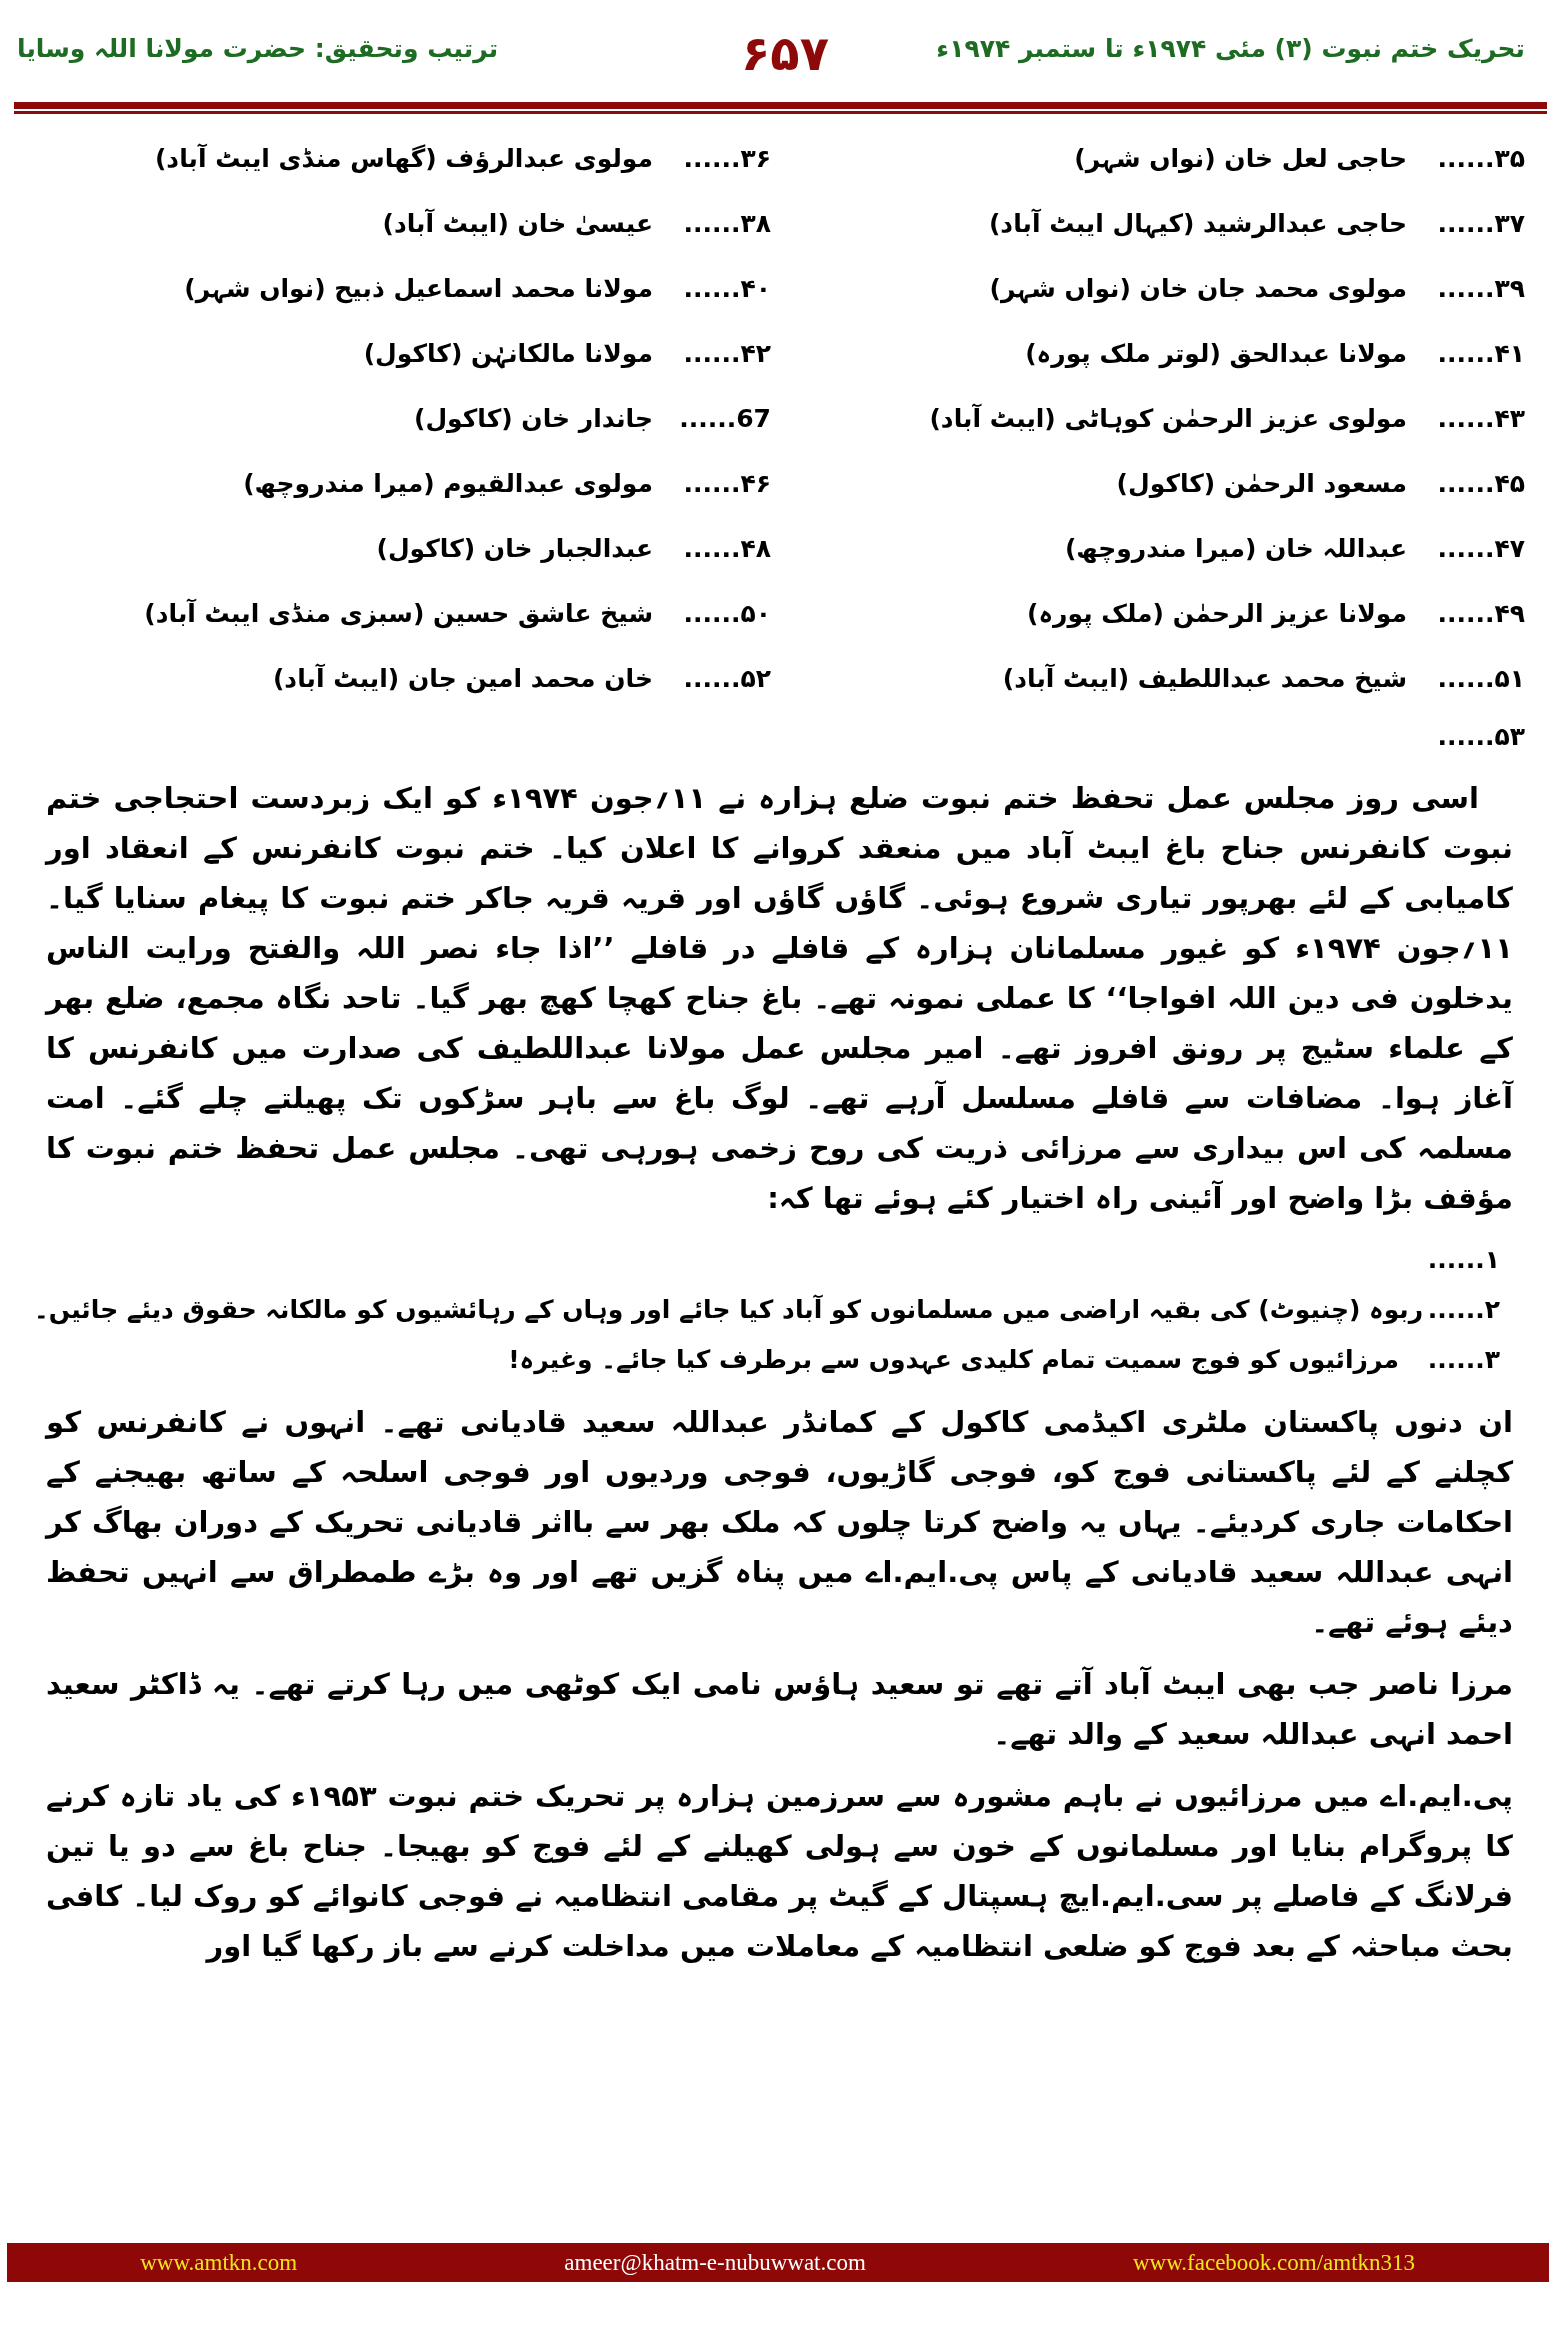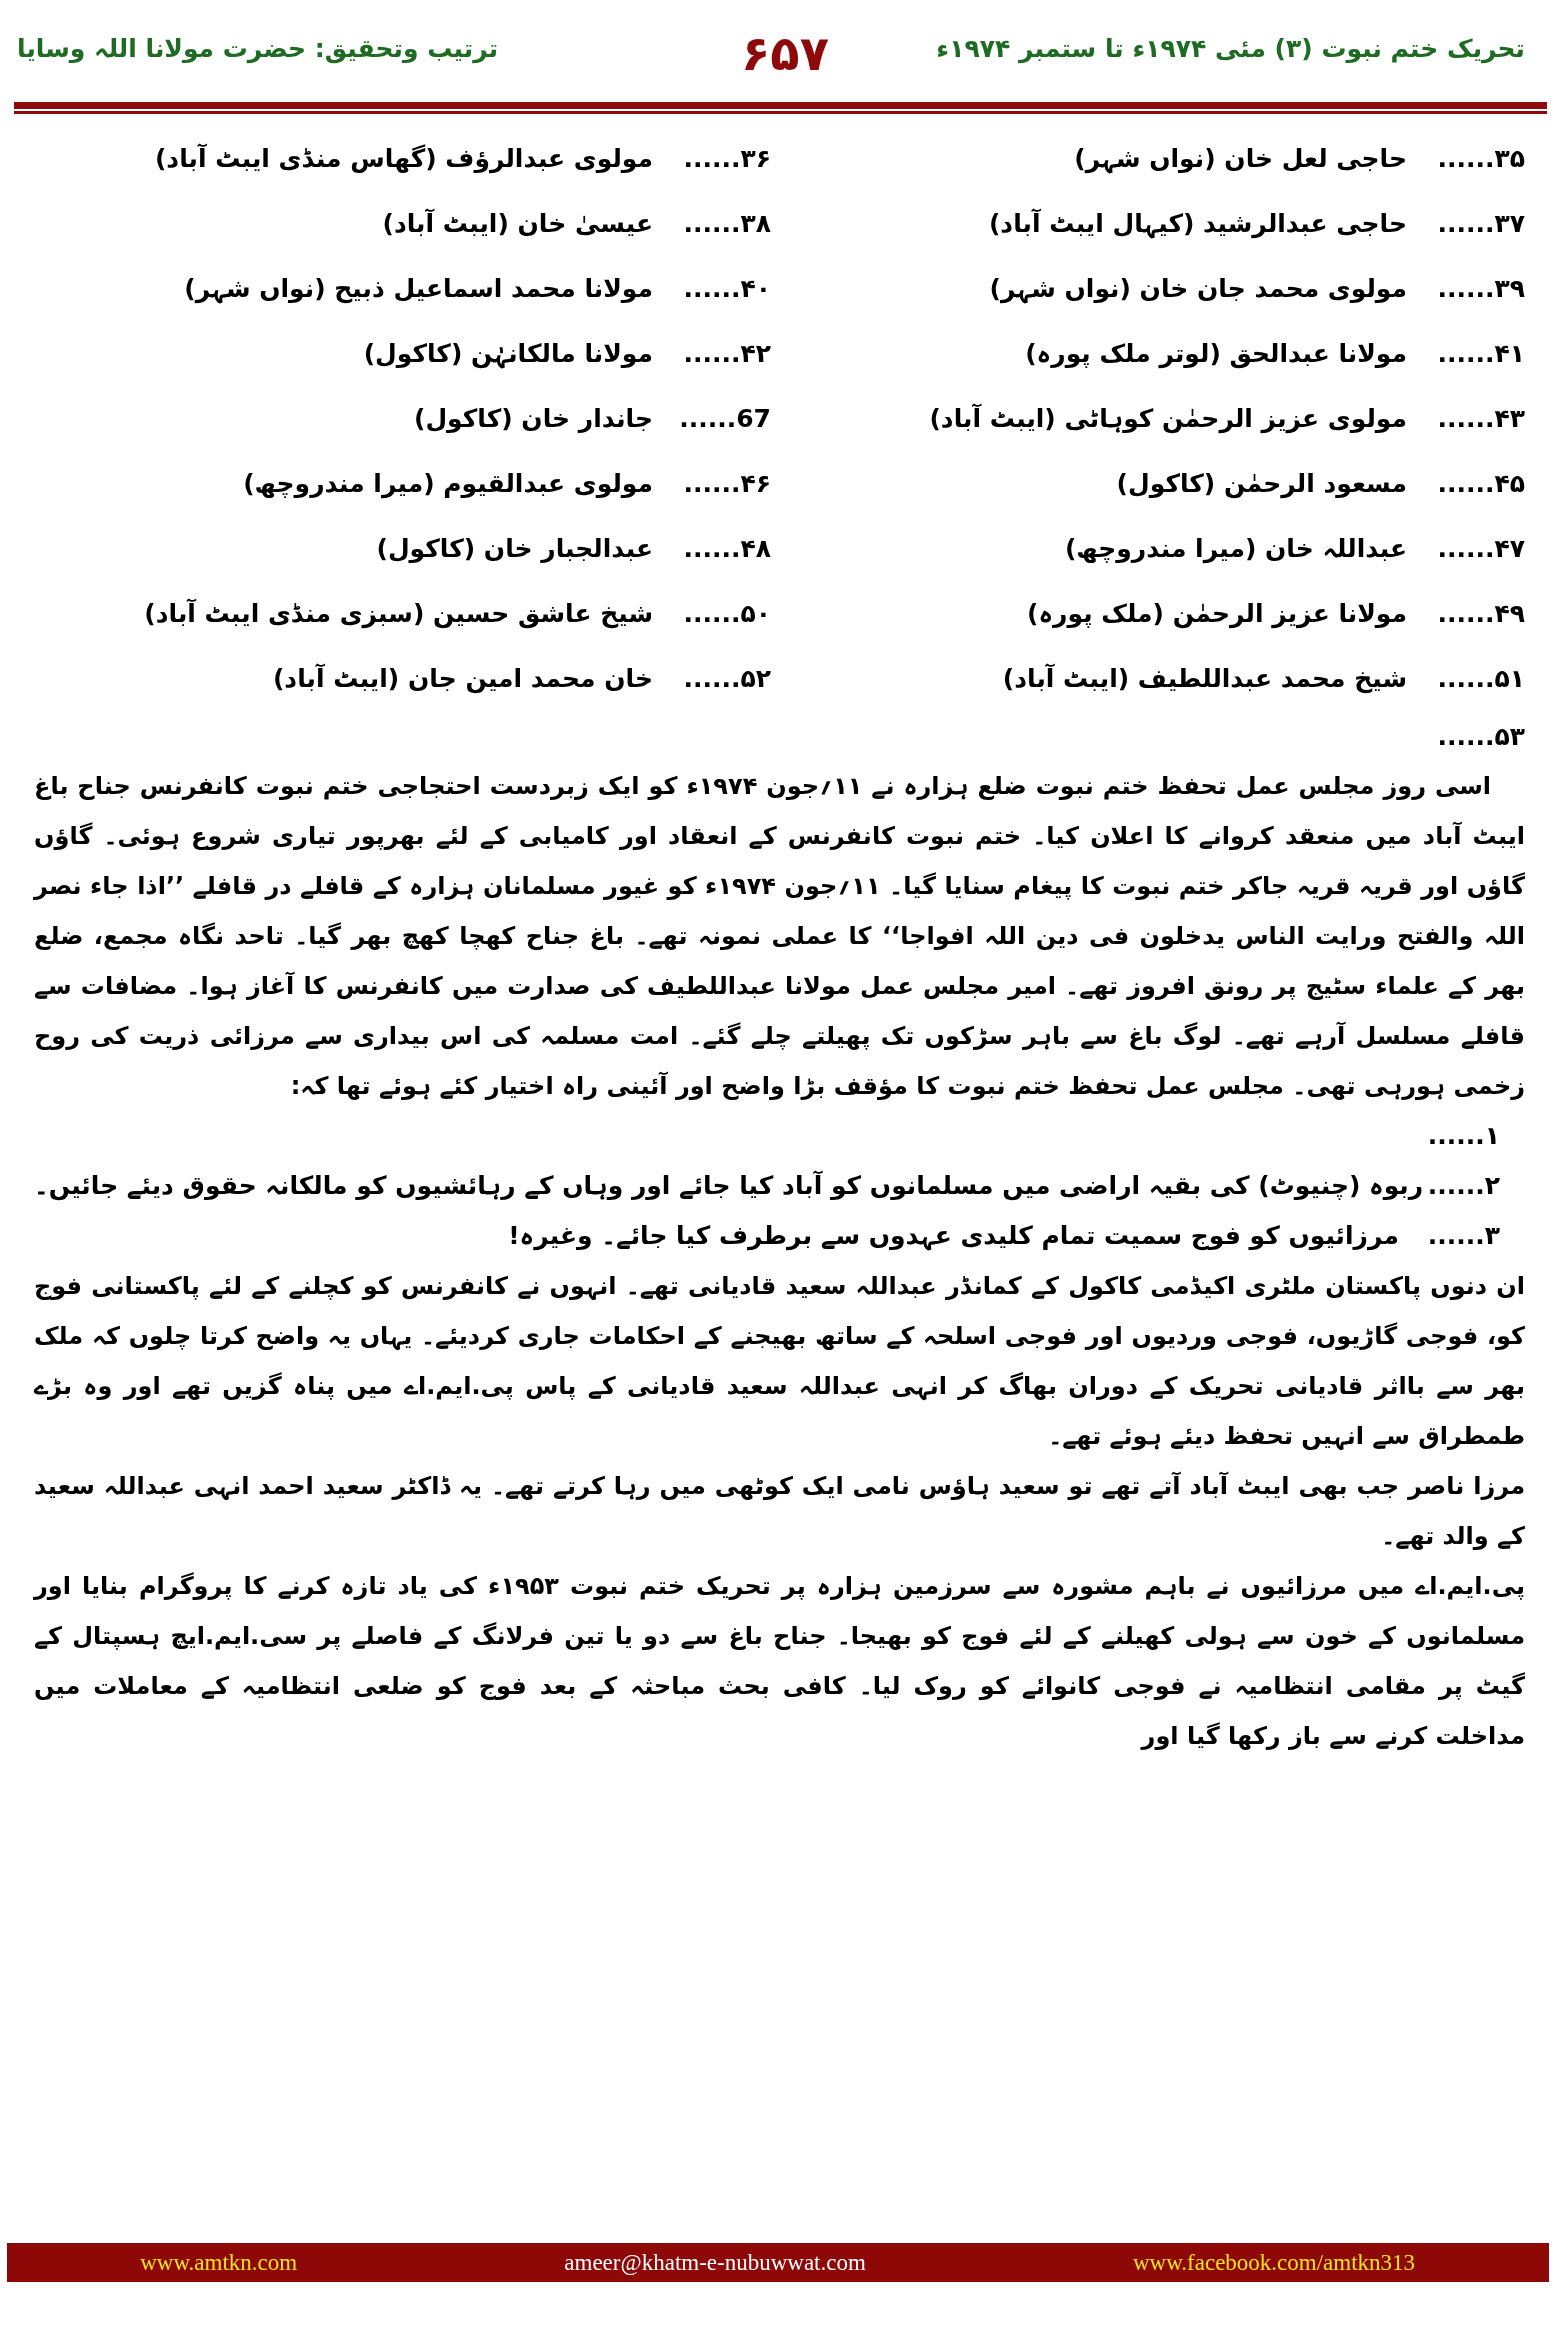--- a/index.html
+++ b/index.html
@@ -99,25 +99,25 @@
       padding-right: 0;
     }
     .name-item .name {
       display: inline-block;
     }
     .name-item.full {
       grid-column: 1 / span 1;
     }
 
     .paragraph {
-      font-size: 24px;
+      font-size: 29px;
       line-height: 50px;
       text-align: justify;
       text-align-last: right;
-      margin: 0;
+      margin: 12px;
     }
     .paragraph.indent {
       text-indent: 34px;
     }
 
     .demands {
       margin: 0;
       padding: 0;
       list-style: none;
     }

